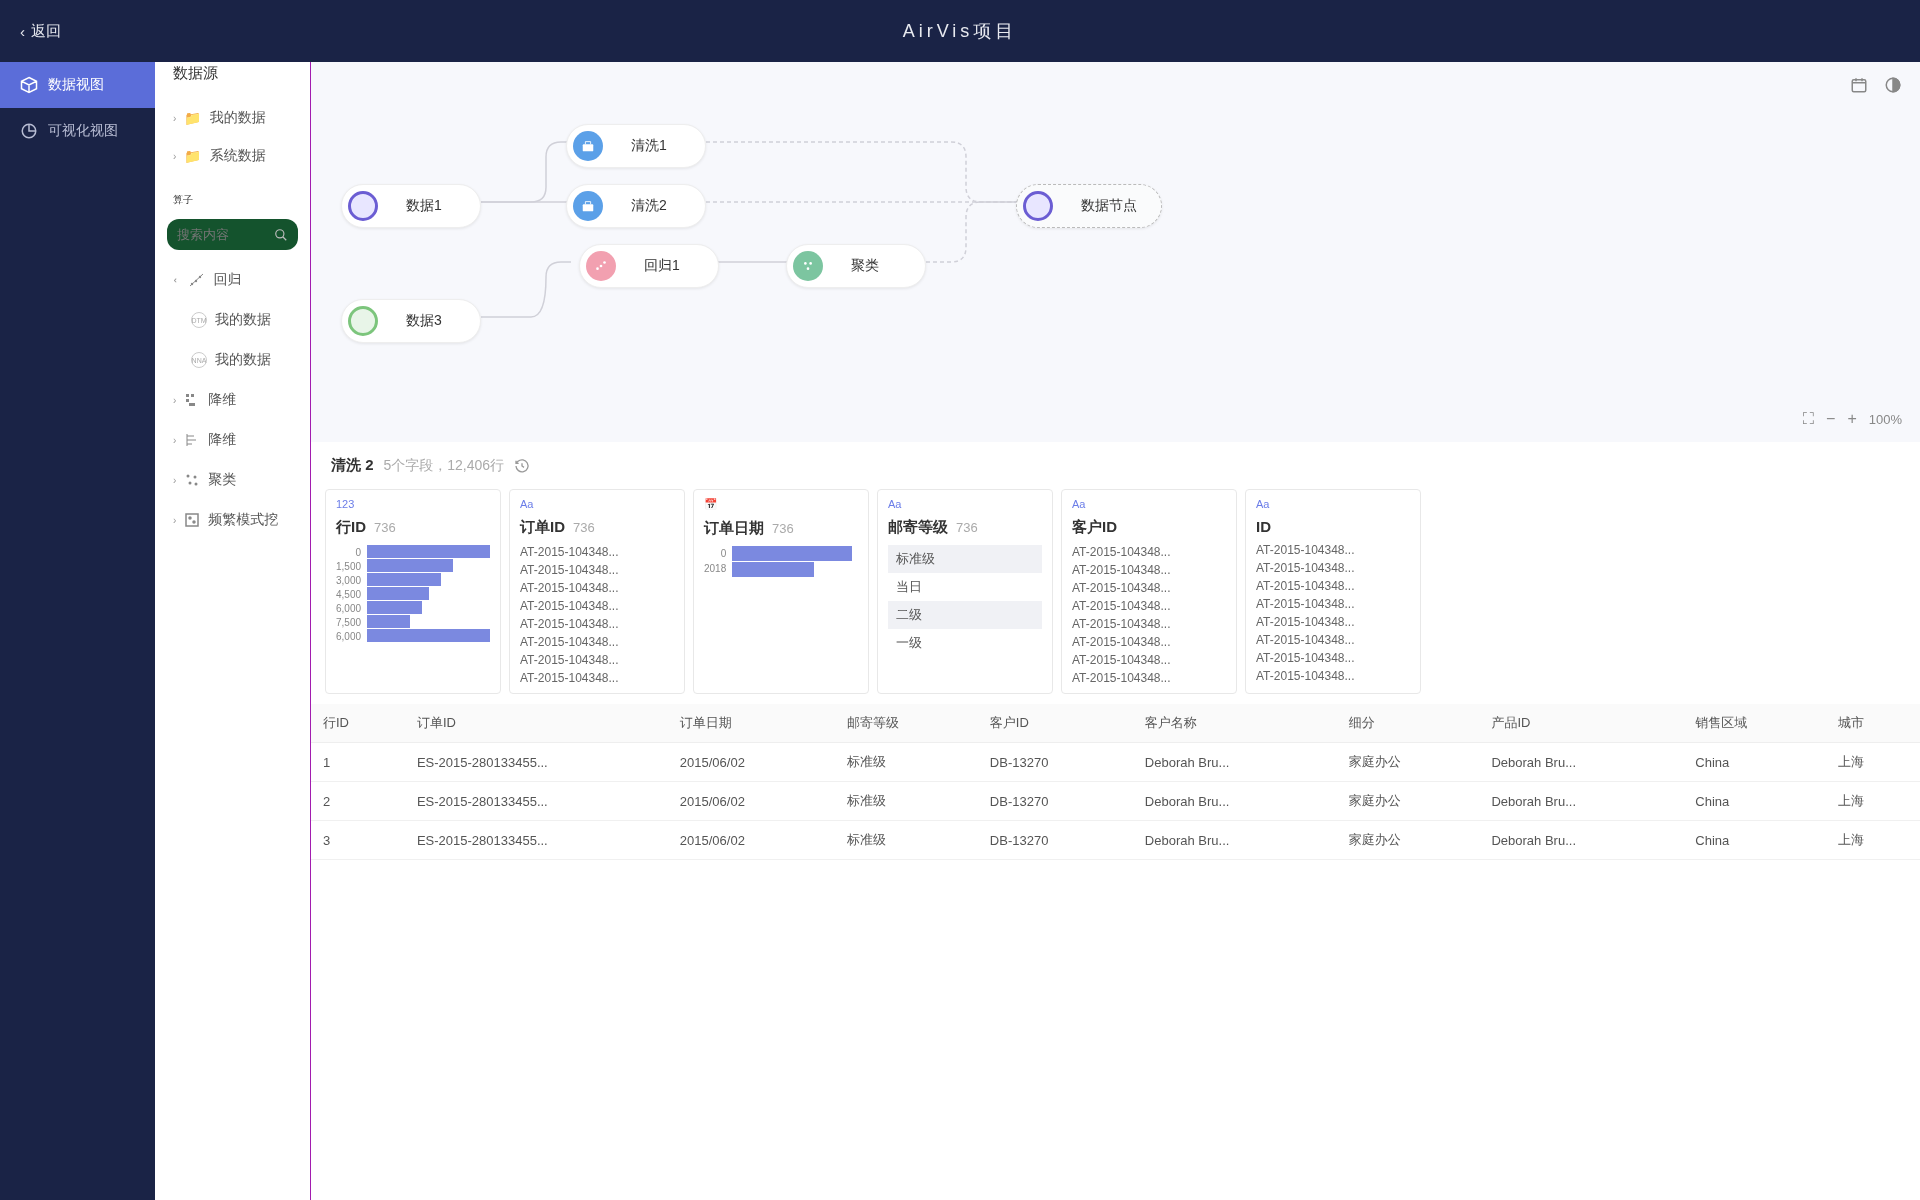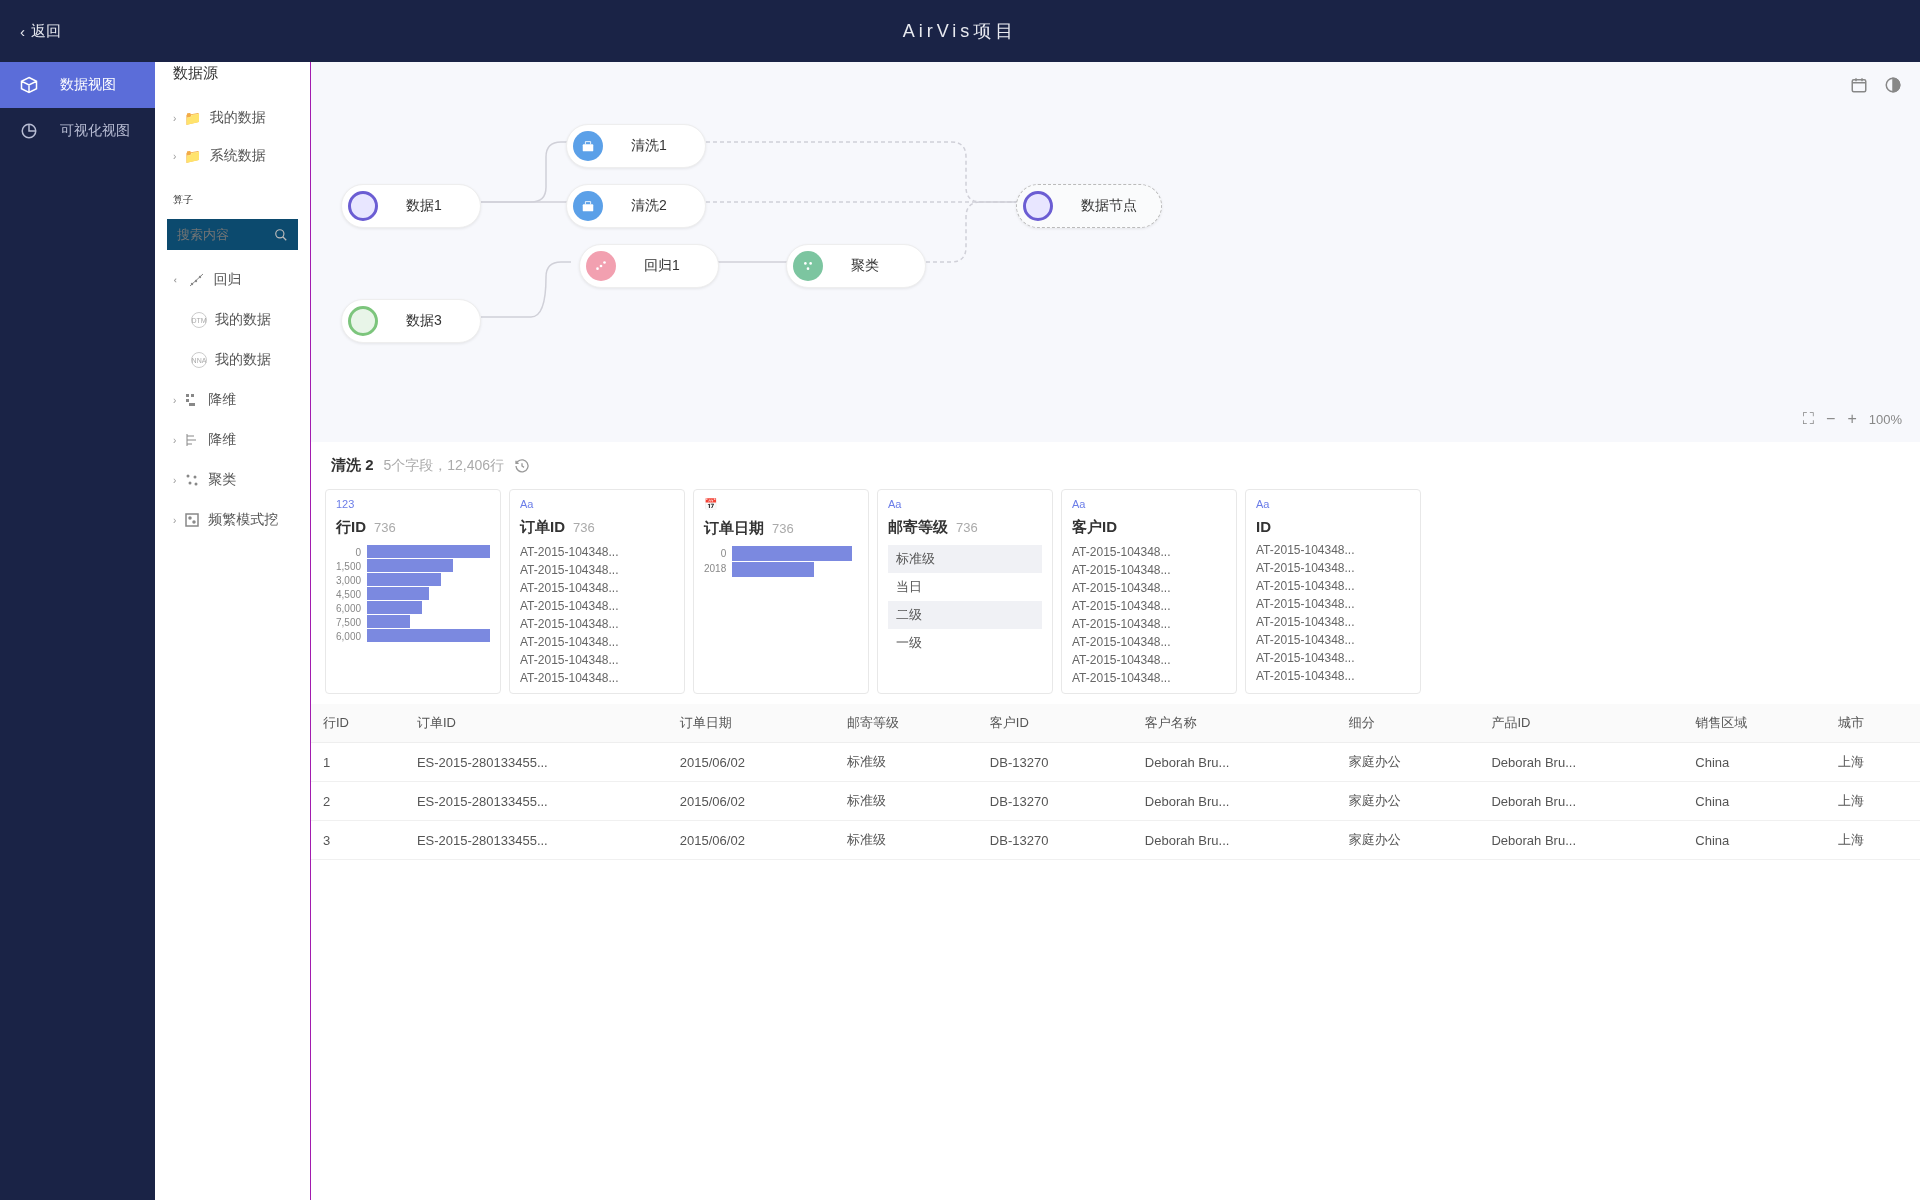--- a/index.html
+++ b/index.html
@@ -2,31 +2,31 @@
 <html><head>
 <meta charset="utf-8">
 <style>
 *{box-sizing:border-box;margin:0;padding:0;font-family:-apple-system,BlinkMacSystemFont,"Segoe UI",sans-serif}
 body{background:#f5f6fa;overflow:hidden}
 .header{height:62px;background:#1a2346;color:#e8eaf0;display:flex;align-items:center;position:relative}
 .back-btn{display:flex;align-items:center;gap:6px;padding:0 20px;cursor:pointer;font-size:15px}
 .header-title{position:absolute;left:50%;transform:translateX(-50%);font-size:18px;letter-spacing:4px}
 .layout{display:flex;height:calc(100vh - 62px)}
 .nav{width:155px;background:#1a2346;color:#b8bdd4;padding-top:0}
-.nav-item{display:flex;align-items:center;gap:22px;padding:14px 20px;cursor:pointer;font-size:14px}
+.nav-item{display:flex;align-items:center;gap:10px;padding:14px 20px;cursor:pointer;font-size:14px}
 .nav-item.active{background:#5b6dd9;color:#fff}
 .nav-icon{width:18px;height:18px;display:inline-flex;align-items:center;justify-content:center}
 .sidebar{width:156px;background:#fff;border-right:1px solid #a21caf;padding:2px 0;overflow-y:auto}
 .sidebar-title{font-size:15px;color:#333;padding:0 18px 16px;font-weight:500}
 .tree-item{display:flex;align-items:center;gap:8px;padding:10px 18px;cursor:pointer;font-size:14px;color:#555}
 .tree-item .chevron{color:#999;font-size:10px}
 .tree-item .folder{color:#f5a623}
 .section-title{font-size:10px;color:#333;padding:18px 18px 12px;font-weight:500}
 .search-box{margin:0 12px 10px;position:relative}
-.search-input{width:100%;padding:8px 30px 8px 10px;border:none;background:#0c4a6e;border-radius:0;font-size:13px;color:#999}
+.search-input{width:100%;padding:8px 30px 8px 10px;border:none;background:#14532d;border-radius:12px;font-size:13px;color:#999}
 .search-icon{position:absolute;right:10px;top:50%;transform:translateY(-50%);color:#bbb}
 .op-item{display:flex;align-items:center;gap:8px;padding:11px 18px;cursor:pointer;font-size:14px;color:#555}
 .op-item.expandable .chevron{color:#999;font-size:10px}
 .op-item.expanded .chevron{transform:rotate(90deg)}
 .op-sub{padding-left:36px}
 .op-icon{width:16px;height:16px;display:inline-flex;align-items:center;justify-content:center;font-size:12px}
 .main{flex:1;display:flex;flex-direction:column;background:#f7f8fc;overflow:hidden}
 .canvas-area{height:380px;position:relative;background:#f7f8fc}
 .canvas-toolbar{position:absolute;top:14px;right:18px;display:flex;gap:16px}
 .tb-icon{color:#888;cursor:pointer}

